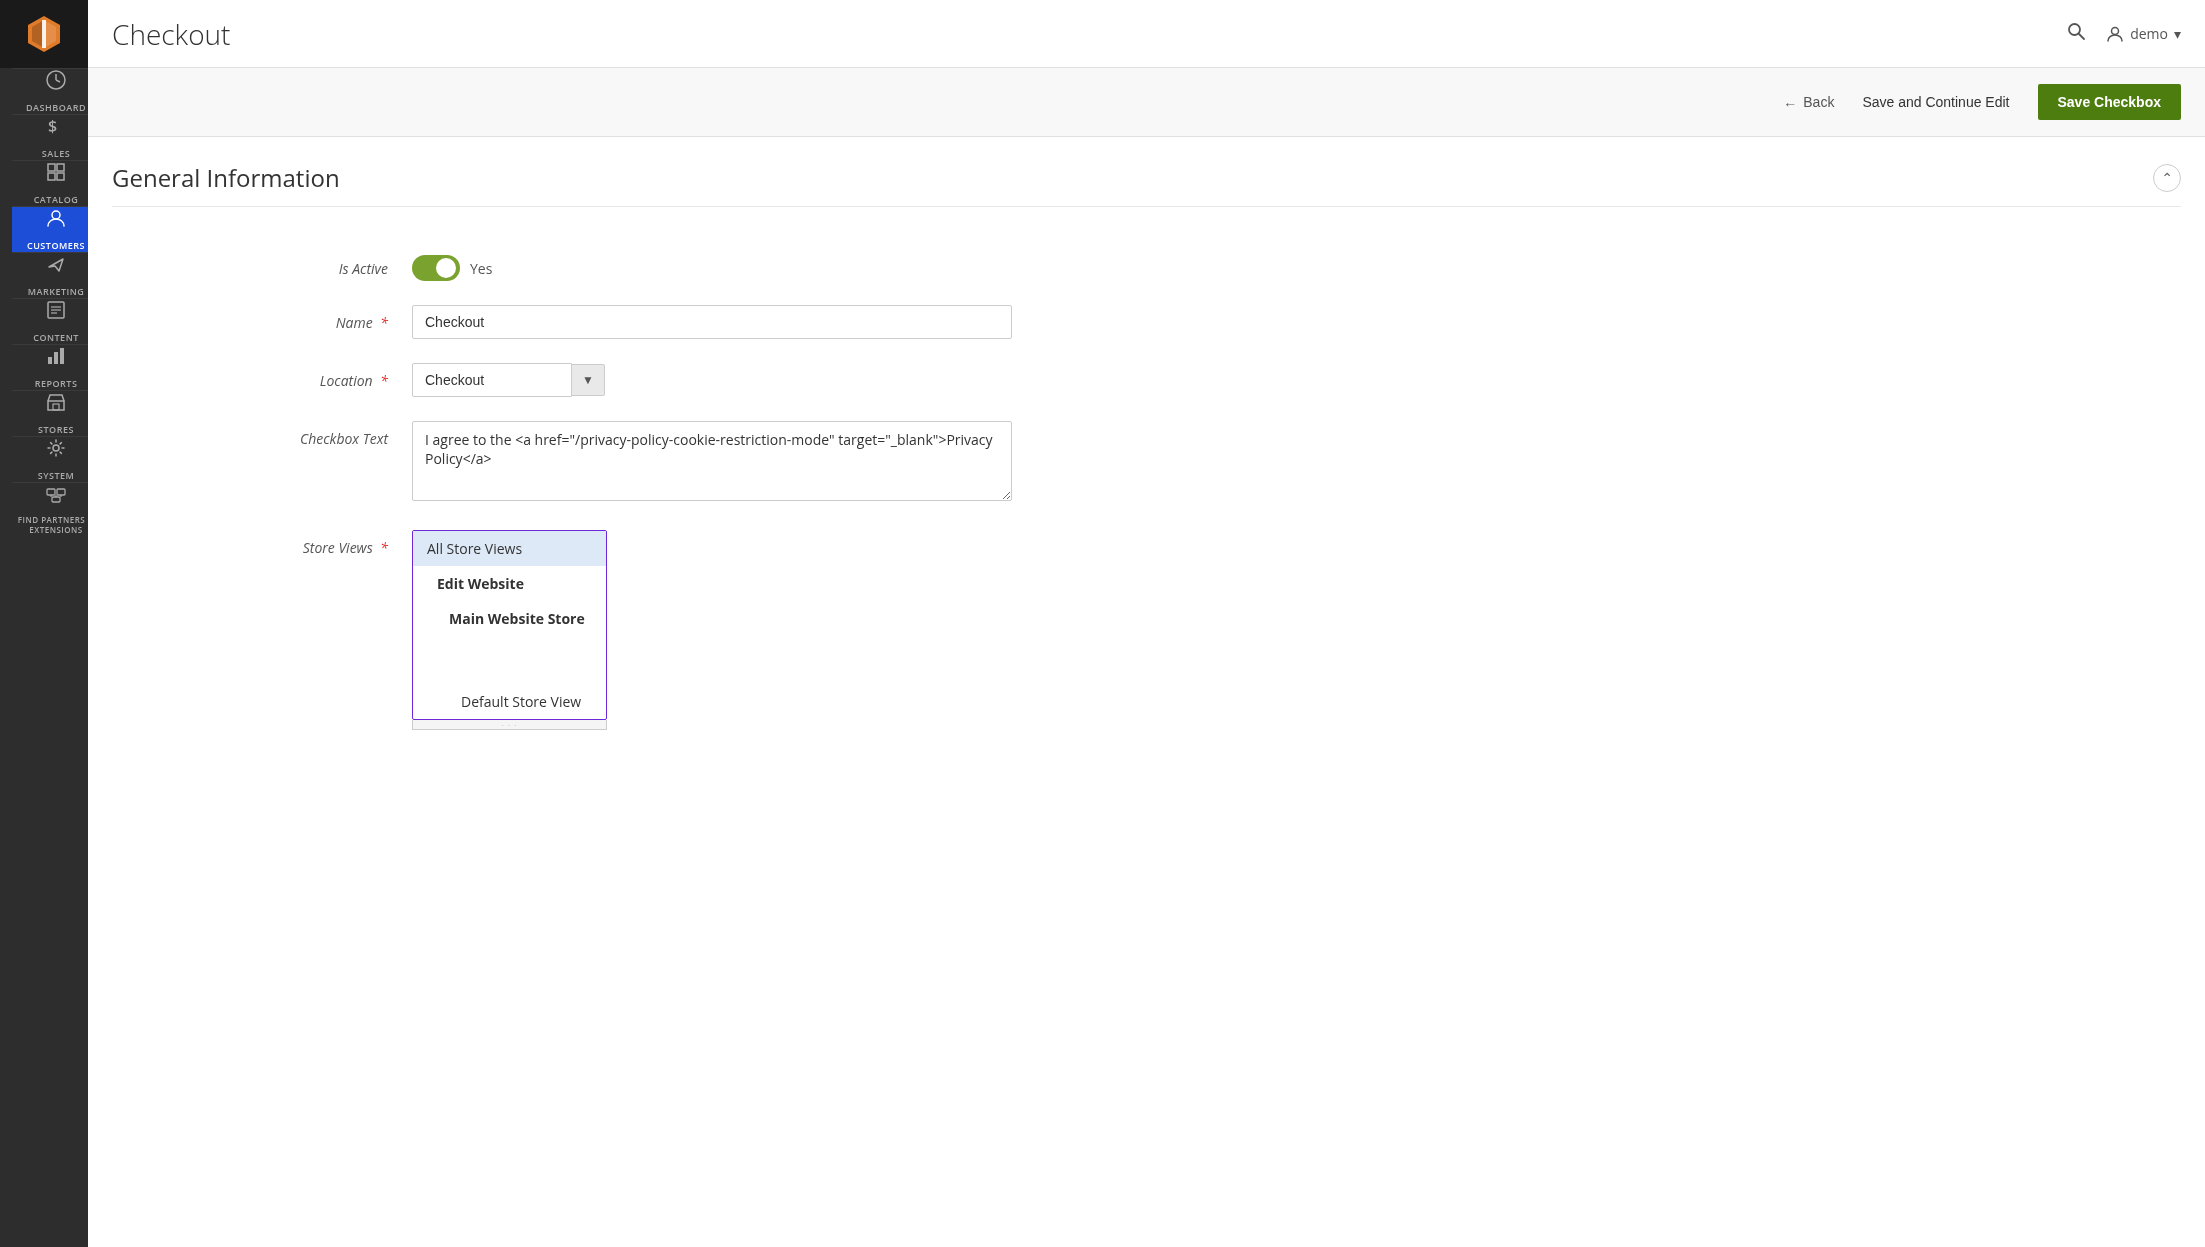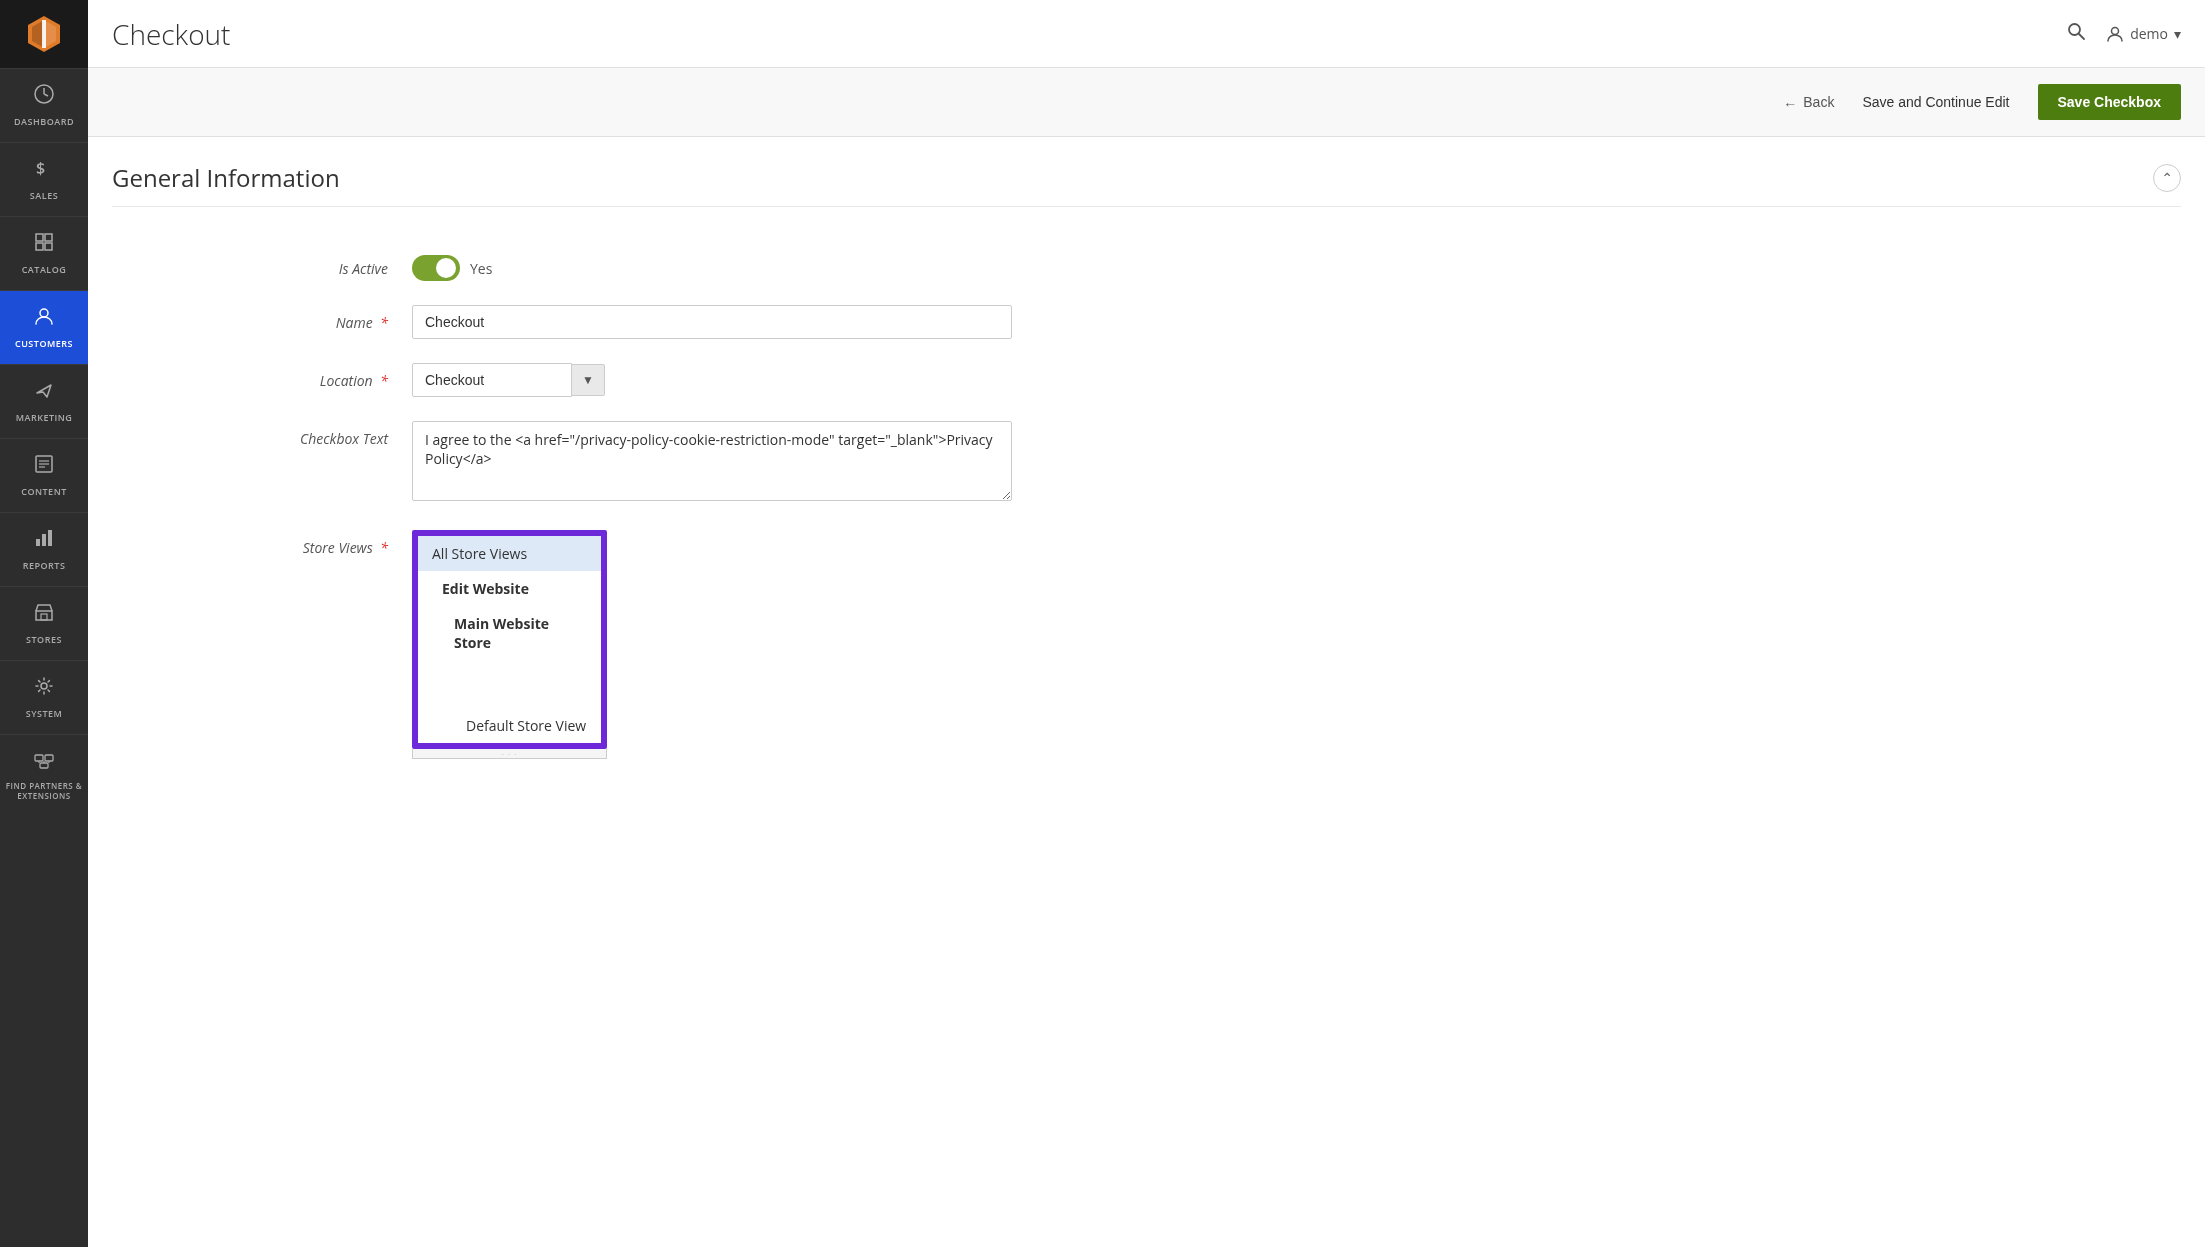--- a/index.html
+++ b/index.html
@@ -27,30 +27,31 @@
     .magento-logo {
       width: 40px;
       height: 40px;
     }
     .sidebar-item {
       width: 100%;
       display: flex;
       flex-direction: column;
       align-items: center;
       justify-content: center;
-      padding: 14px 4px;
+      padding: 0 4px;
       color: #aaa;
       cursor: pointer;
       text-align: center;
       font-size: 10px;
       font-weight: 600;
       letter-spacing: 0.5px;
       text-transform: uppercase;
       transition: background 0.2s;
       border-top: 1px solid #3a3a3a;
+      margin-left: 24px;
     }
     .sidebar-item.active { background: #1d4ed8; color: #fff; }
     .sidebar-icon {
       font-size: 20px;
       margin-bottom: 4px;
       display: block;
     }
     .sidebar-label { font-size: 9px; letter-spacing: 0.5px; }
 
     
@@ -291,21 +292,21 @@
       background: #fff;
       min-height: 80px;
       resize: vertical;
       outline: none;
       font-family: inherit;
     }
 
     
     .store-views-listbox {
       width: 195px;
-      border: 6px solid #6d28d9;
+      border: 1px solid #6d28d9;
       border-radius: 2px;
       background: #fff;
       font-size: 14px;
       overflow: hidden;
     }
     .listbox-item {
       padding: 8px 14px;
       cursor: pointer;
       color: #333;
     }

